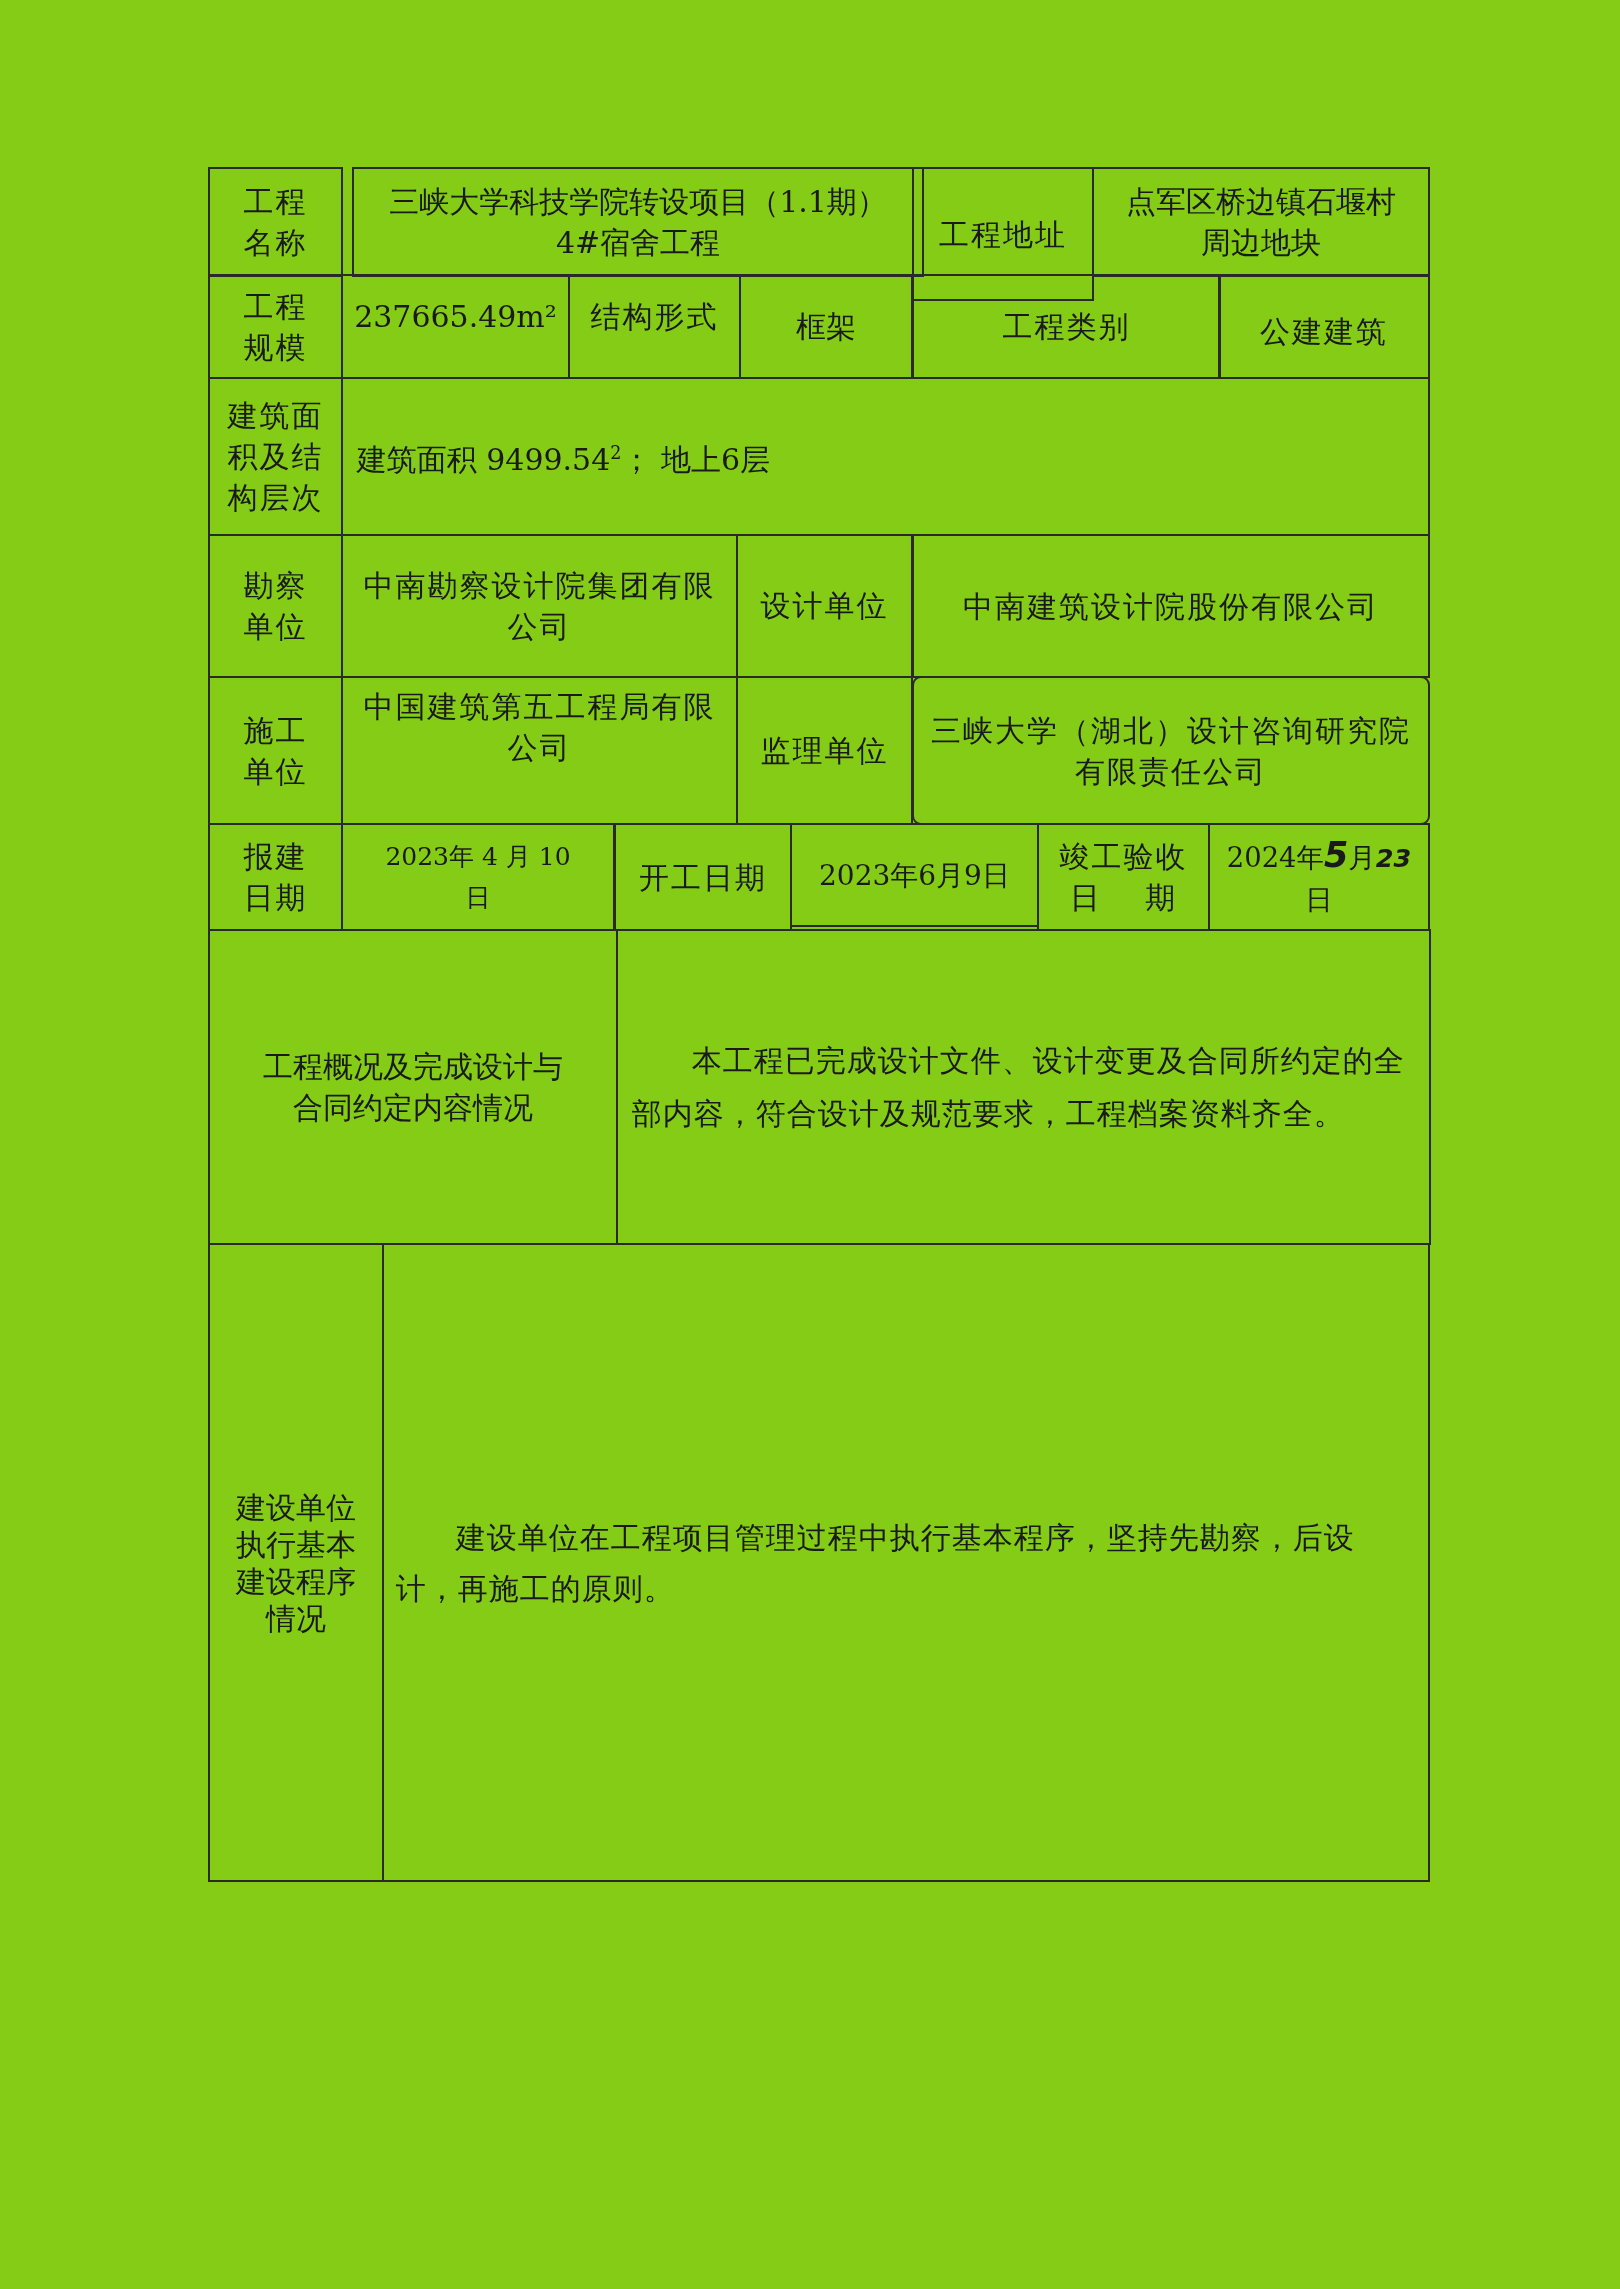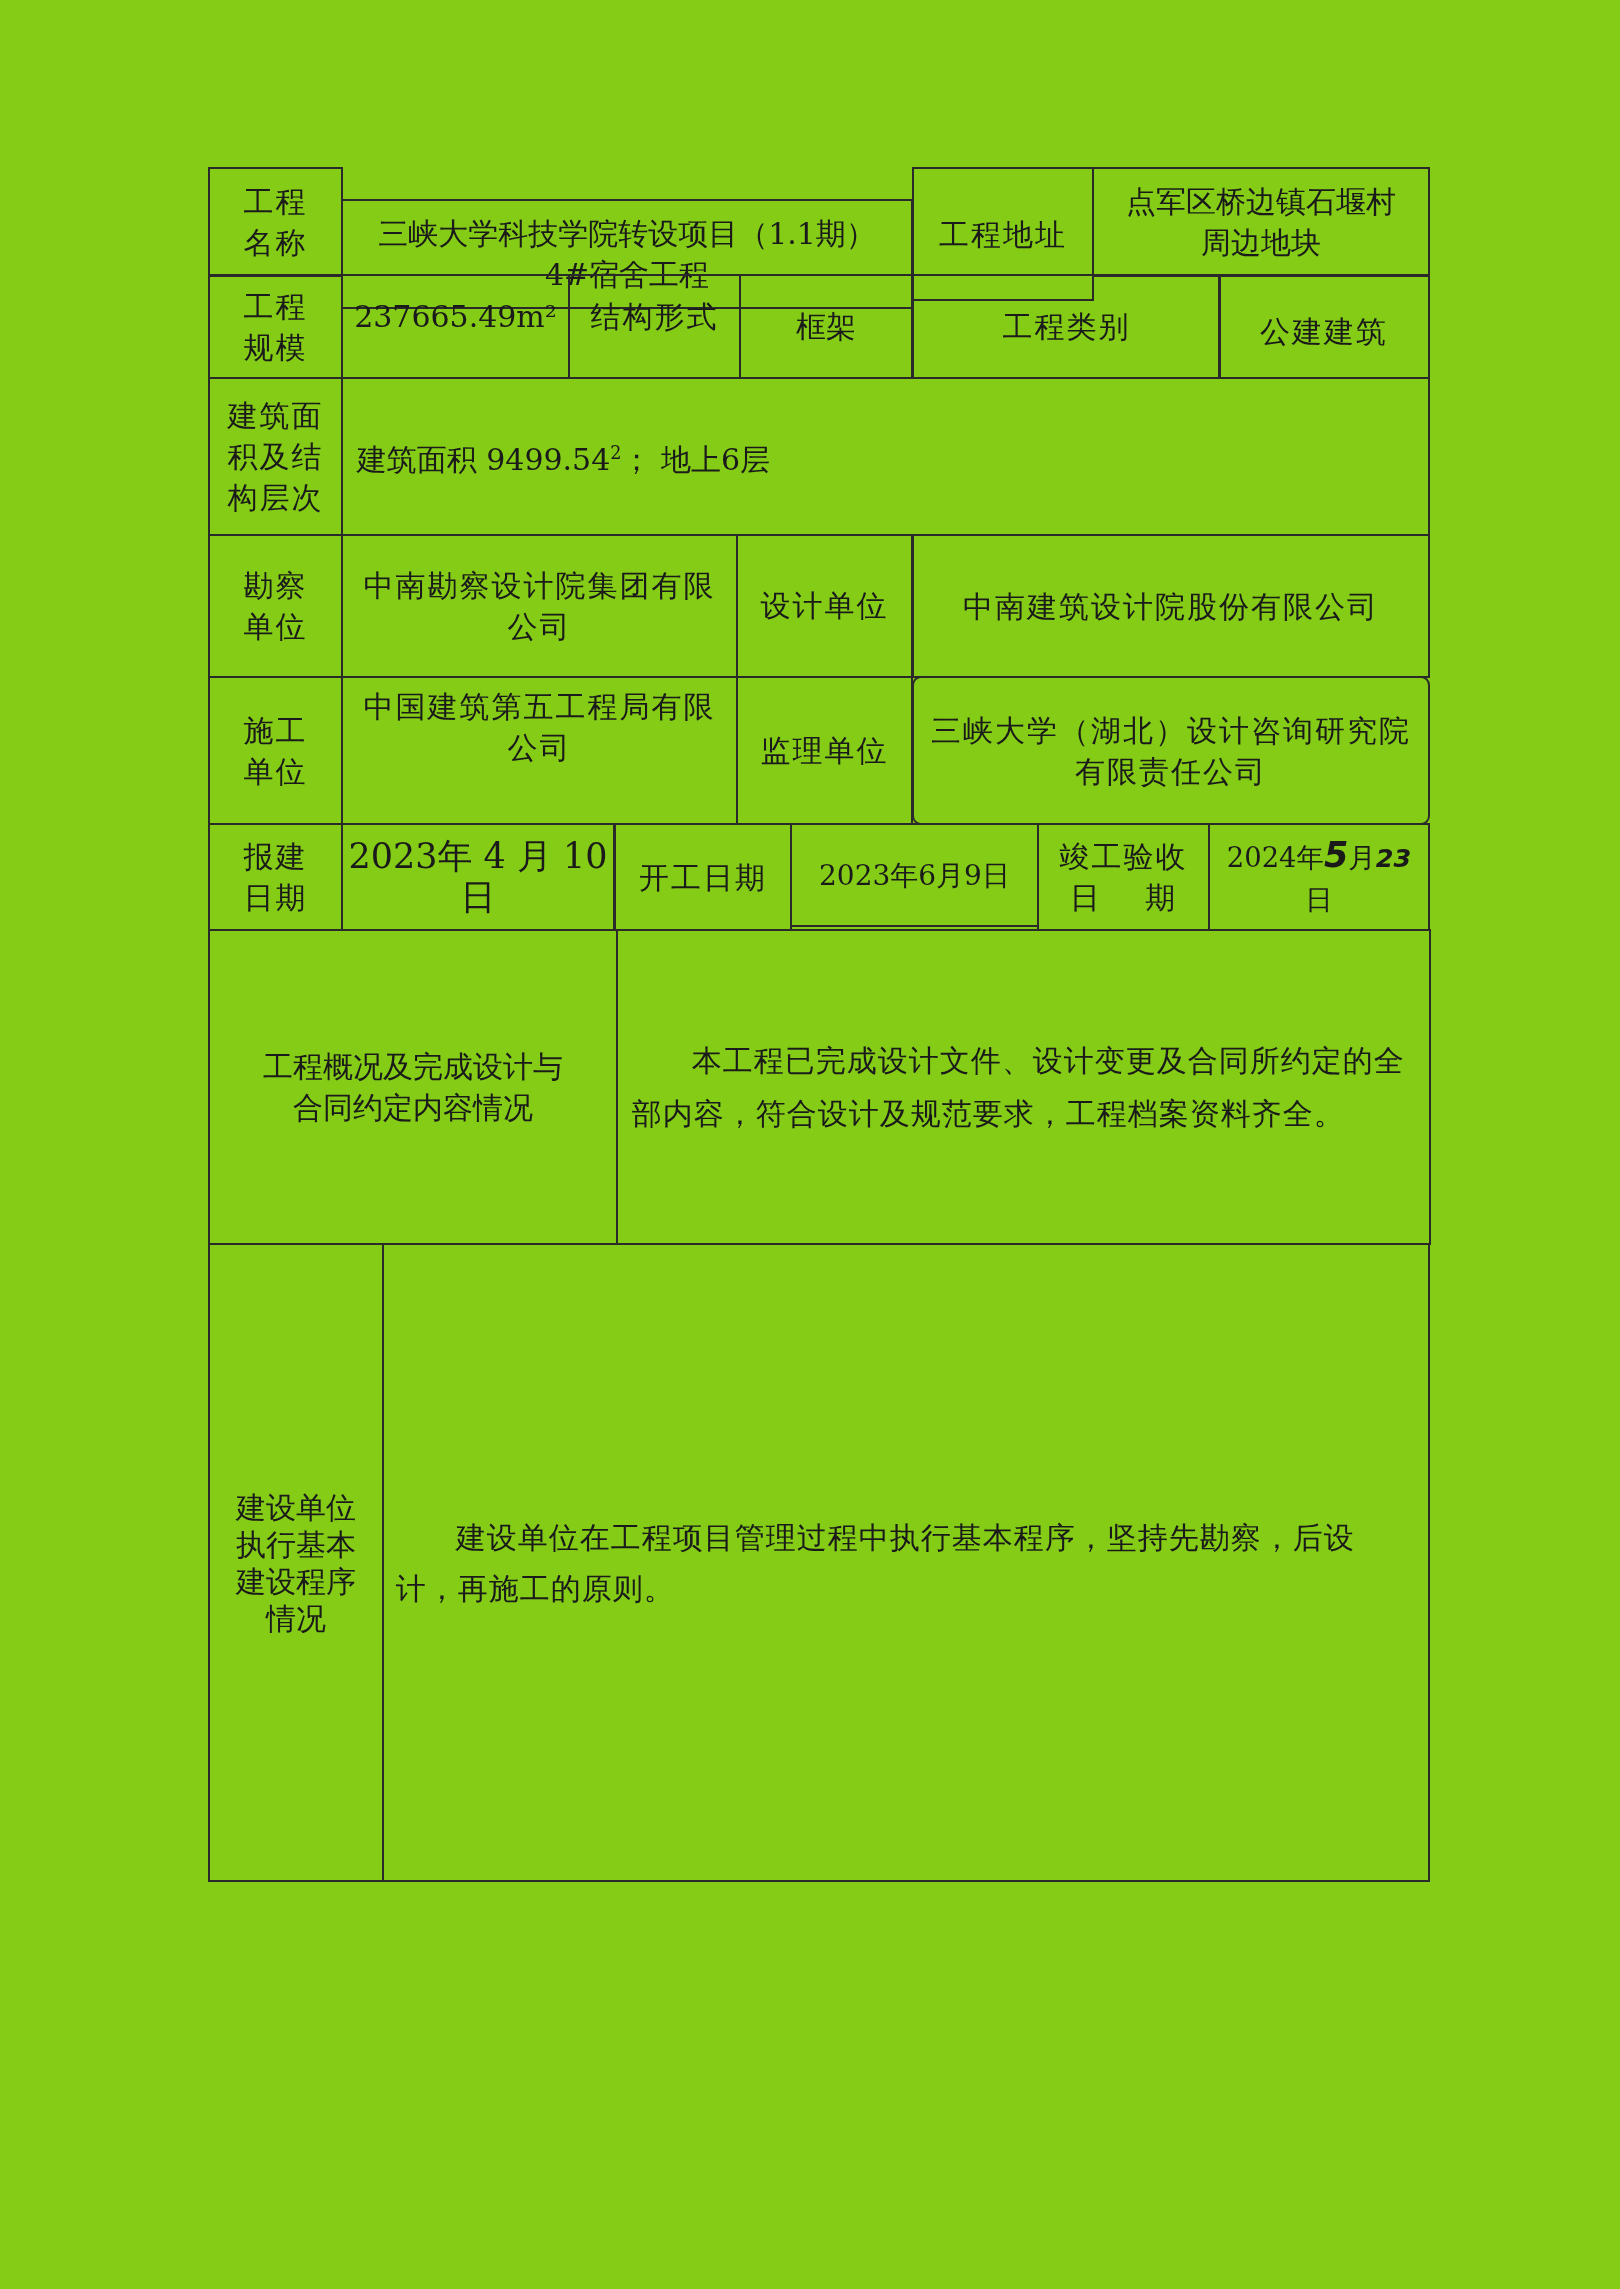--- a/index.html
+++ b/index.html
@@ -20,21 +20,21 @@
 <body>
 
 <div class="page">
 
   <div class="cell label" style="left:208px; top:167px; width:135px; height:110px;">
     <div class="stack">
       <span>工程</span>
       <span>名称</span>
     </div>
   </div>
-  <div class="cell" style="left:341px; top:167px; width:572px; height:110px;margin-top:32px;">
+  <div class="cell" style="left:352px; top:167px; width:572px; height:110px;">
     <div class="stack">
       <span>三峡大学科技学院转设项目（1.1期）</span>
       <span>4#宿舍工程</span>
     </div>
   </div>
   <div class="cell label" style="left:912px; top:167px; width:182px; height:134px;">
     <span>工程地址</span>
   </div>
   <div class="cell" style="left:1092px; top:167px; width:338px; height:110px;">
     <div class="stack">
@@ -118,21 +118,21 @@
       <span>有限责任公司</span>
     </div>
   </div>
 
   <div class="cell label" style="left:208px; top:823px; width:135px; height:108px;">
     <div class="stack">
       <span>报建</span>
       <span>日期</span>
     </div>
   </div>
-  <div class="cell" style="left:341px; top:823px; width:274px; height:108px; font-size:35px;">
+  <div class="cell" style="left:341px; top:823px; width:274px; height:108px; font-size:25px;">
     <div class="stack">
       <span style="white-space:pre;">2023年 4 月 10</span>
       <span>日</span>
     </div>
   </div>
   <div class="cell label" style="left:614px; top:823px; width:178px; height:108px;">
     <span>开工日期</span>
   </div>
   <div class="cell" style="left:790px; top:823px; width:249px; height:104px; font-size:28px;">
     <span>2023年6月9日</span>

